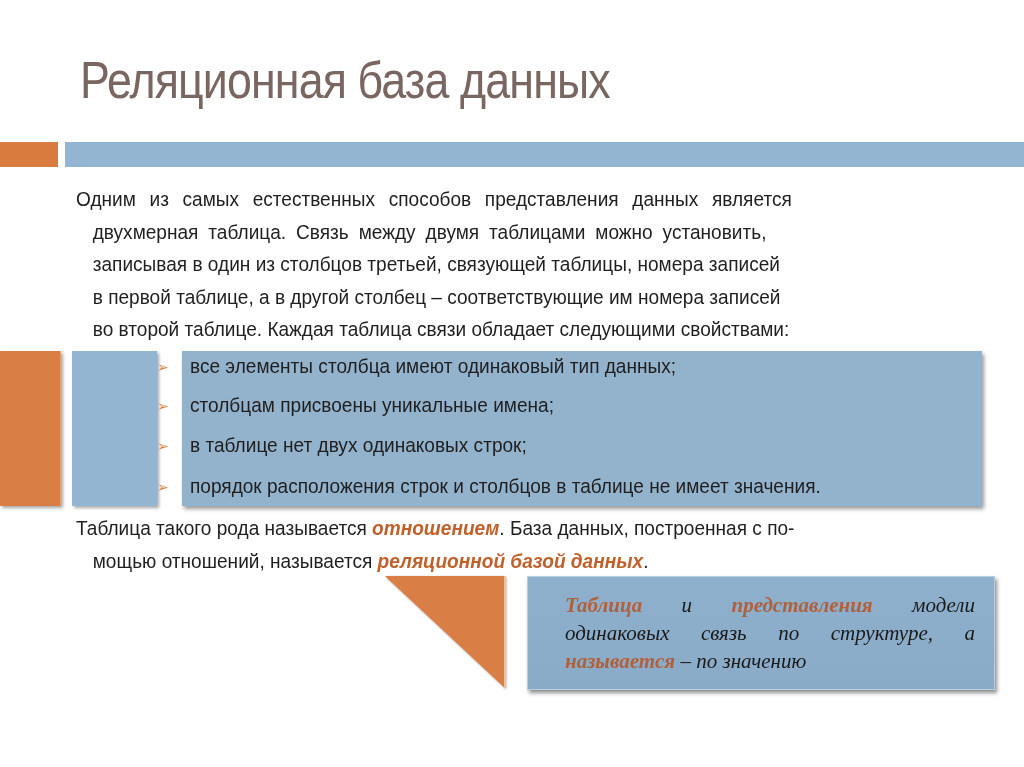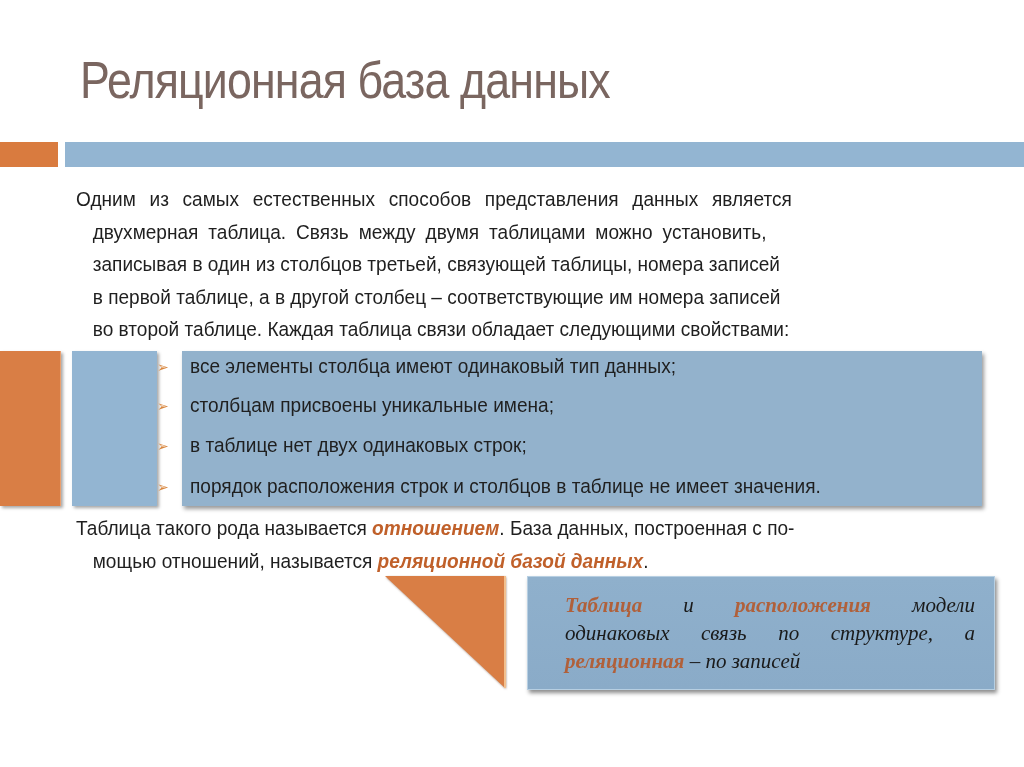--- a/index.html
+++ b/index.html
@@ -98,14 +98,14 @@
 
 <div class="para p2">
   <span class="line"><span>Таблица такого рода называется </span><span class="accent">отношением</span><span>. База данных, построенная с по-</span></span>
   <span class="line indent"><span>мощью отношений, называется </span><span class="accent">реляционной базой данных</span><span>.</span></span>
 </div>
 
 <div class="tri"></div>
 <div class="tri-edge"></div>
 
 <div class="note">
-  <div class="note-text"><span class="note-accent">Таблица</span><span> и </span><span class="note-accent">расположения</span><span> модели одинаковых связь по структуре, а </span><span class="note-accent">реляционная</span><span> – по записей</span></div>
+  <div class="note-text"><span class="note-accent">Таблица</span><span> и </span><span class="note-accent">представления</span><span> модели одинаковых связь по структуре, а </span><span class="note-accent">называется</span><span> – по значению</span></div>
 </div>
 
 </body></html>

